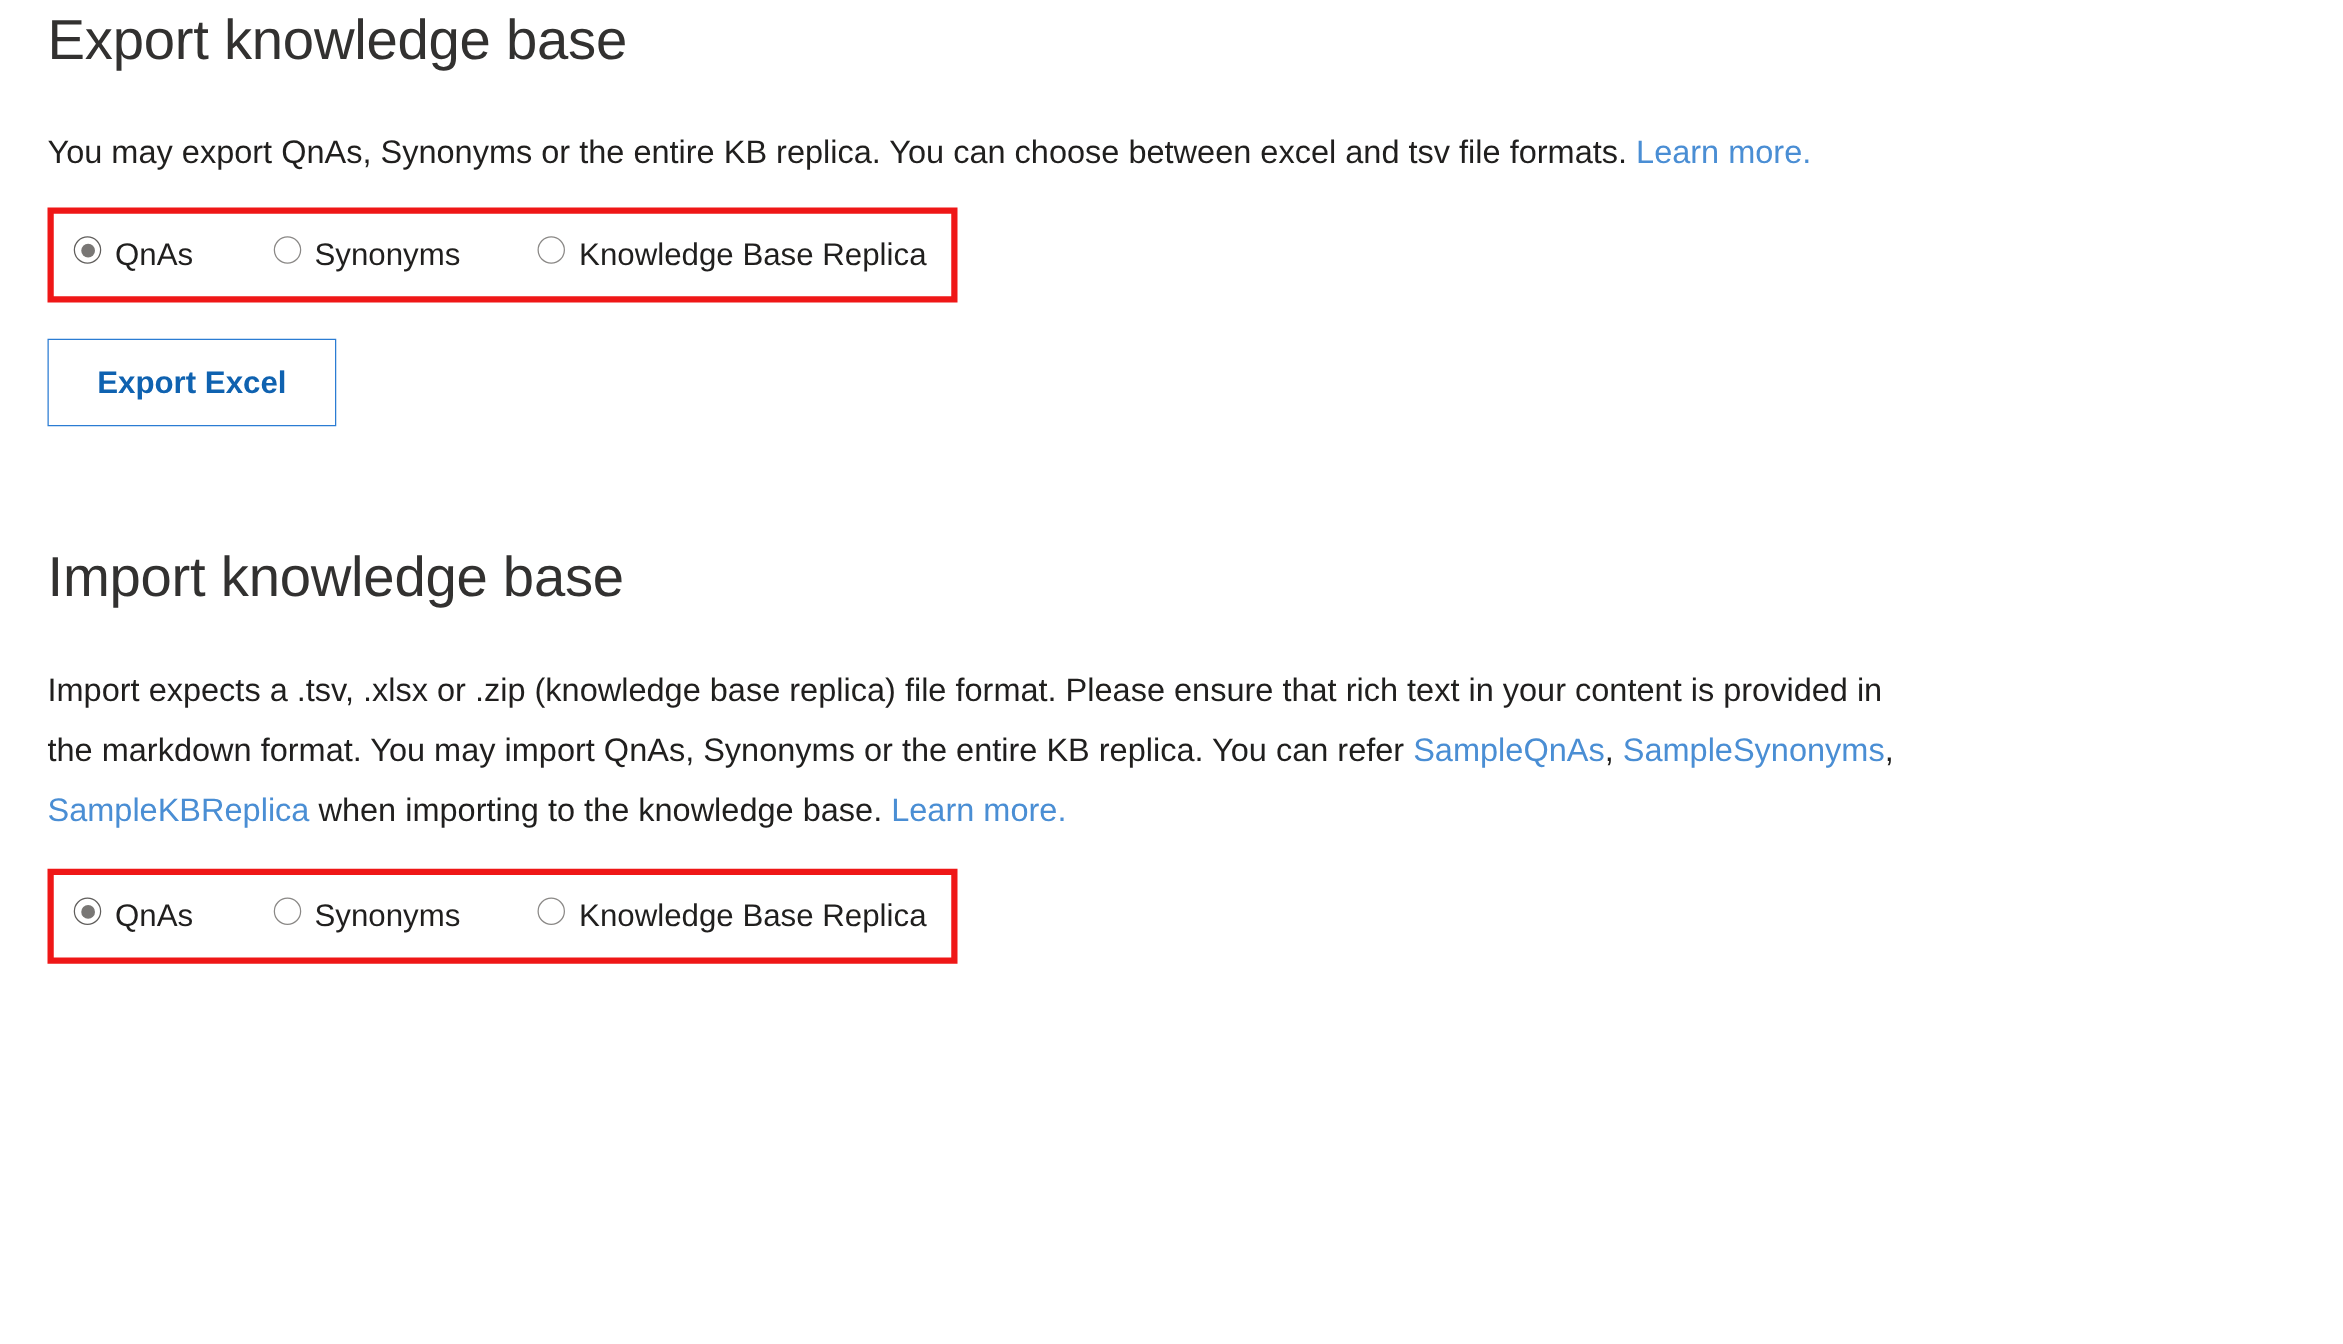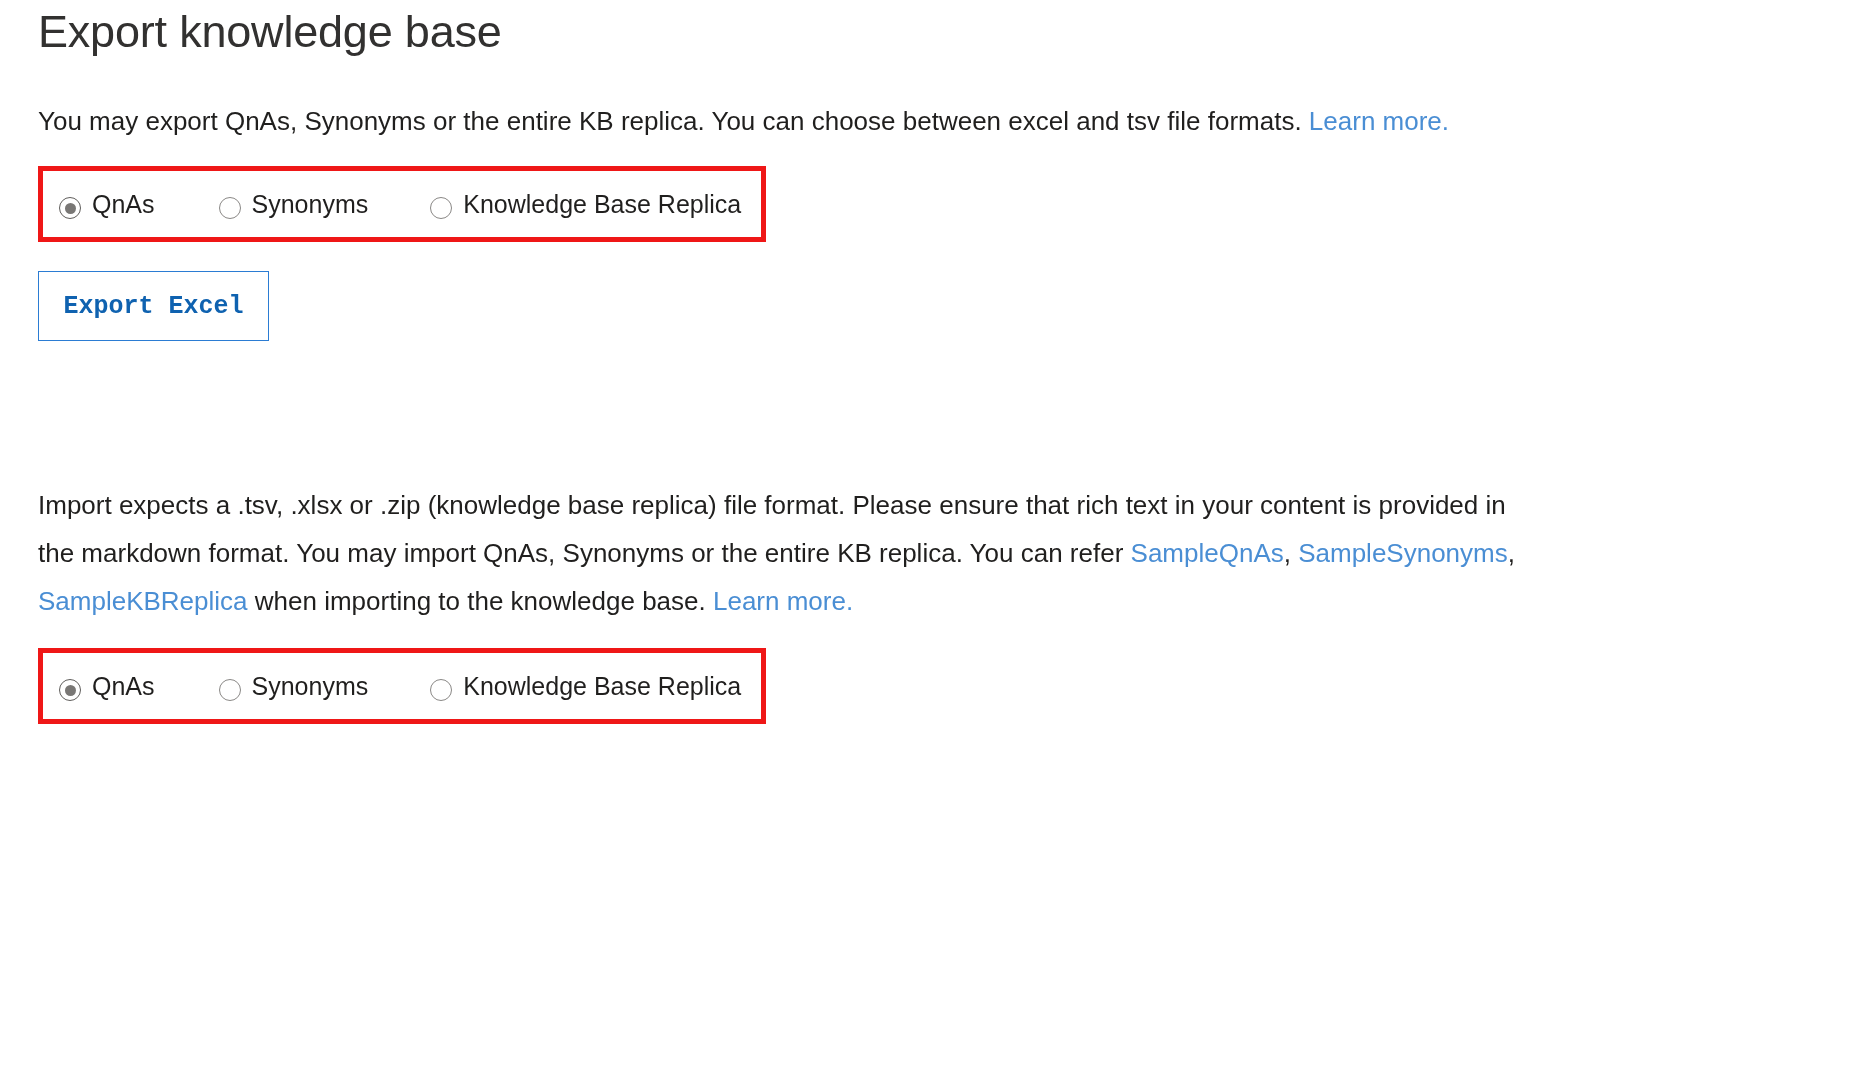--- a/index.html
+++ b/index.html
@@ -56,21 +56,21 @@
     border: 5px solid #ef1717;
     background: #ffffff;
     box-sizing: border-box;
     display: inline-flex;
     align-items: center;
     padding: 18px 20px 18px 16px;
   }
 
   .radio-option {
     display: inline-flex;
-    align-items: flex-end;
+    align-items: flex-start;
     cursor: pointer;
     white-space: nowrap;
   }
 
   .radio-mark {
     width: 22px;
     height: 22px;
     border-radius: 50%;
     border: 1.6px solid #8a8886;
     box-sizing: border-box;
@@ -103,21 +103,21 @@
   }
 
   
   .btn-row {
     display: flex;
   }
   .kb-btn {
     border: 1.6px solid #2b7cd3;
     background: #ffffff;
     color: #0f62b0;
-    font-family: Liberation Mono, monospace;
+    font-family: Liberation Sans, sans-serif;
     font-size: 25px;
     font-weight: 700;
     line-height: 1;
     box-sizing: border-box;
     cursor: pointer;
     display: inline-flex;
     align-items: center;
     justify-content: center;
     padding: 13px;
   }
@@ -157,20 +157,21 @@
       </div>
     </div>
 
     <div class="btn-row" style="margin-top: 29px;">
       <button class="kb-btn" id="export-excel-btn">Export Excel</button>
     </div>
   </div>
 
   <div class="section" style="top: 438px;">
 
+    <h1 class="kb-heading">Import knowledge base</h1>
 
     <p class="kb-desc" style="margin-top: 43px; width: 1480px;">
       <span>Import expects a .tsv, .xlsx or .zip (knowledge base replica) file format. Please ensure that rich text in your content is provided in the markdown format. You may import QnAs, Synonyms or the entire KB replica. You can refer </span><a class="kb-link" href="#">SampleQnAs</a><span>, </span><a class="kb-link" href="#">SampleSynonyms</a><span>, </span><a class="kb-link" href="#">SampleKBReplica</a><span> when importing to the knowledge base. </span><a class="kb-link" href="#">Learn more.</a>
     </p>
 
     <div class="radio-box" style="margin-top: 23px;">
 
       <div class="radio-option checked" style="margin-right: 64px;">
         <span class="radio-mark"></span>
         <span class="radio-label">QnAs</span>

